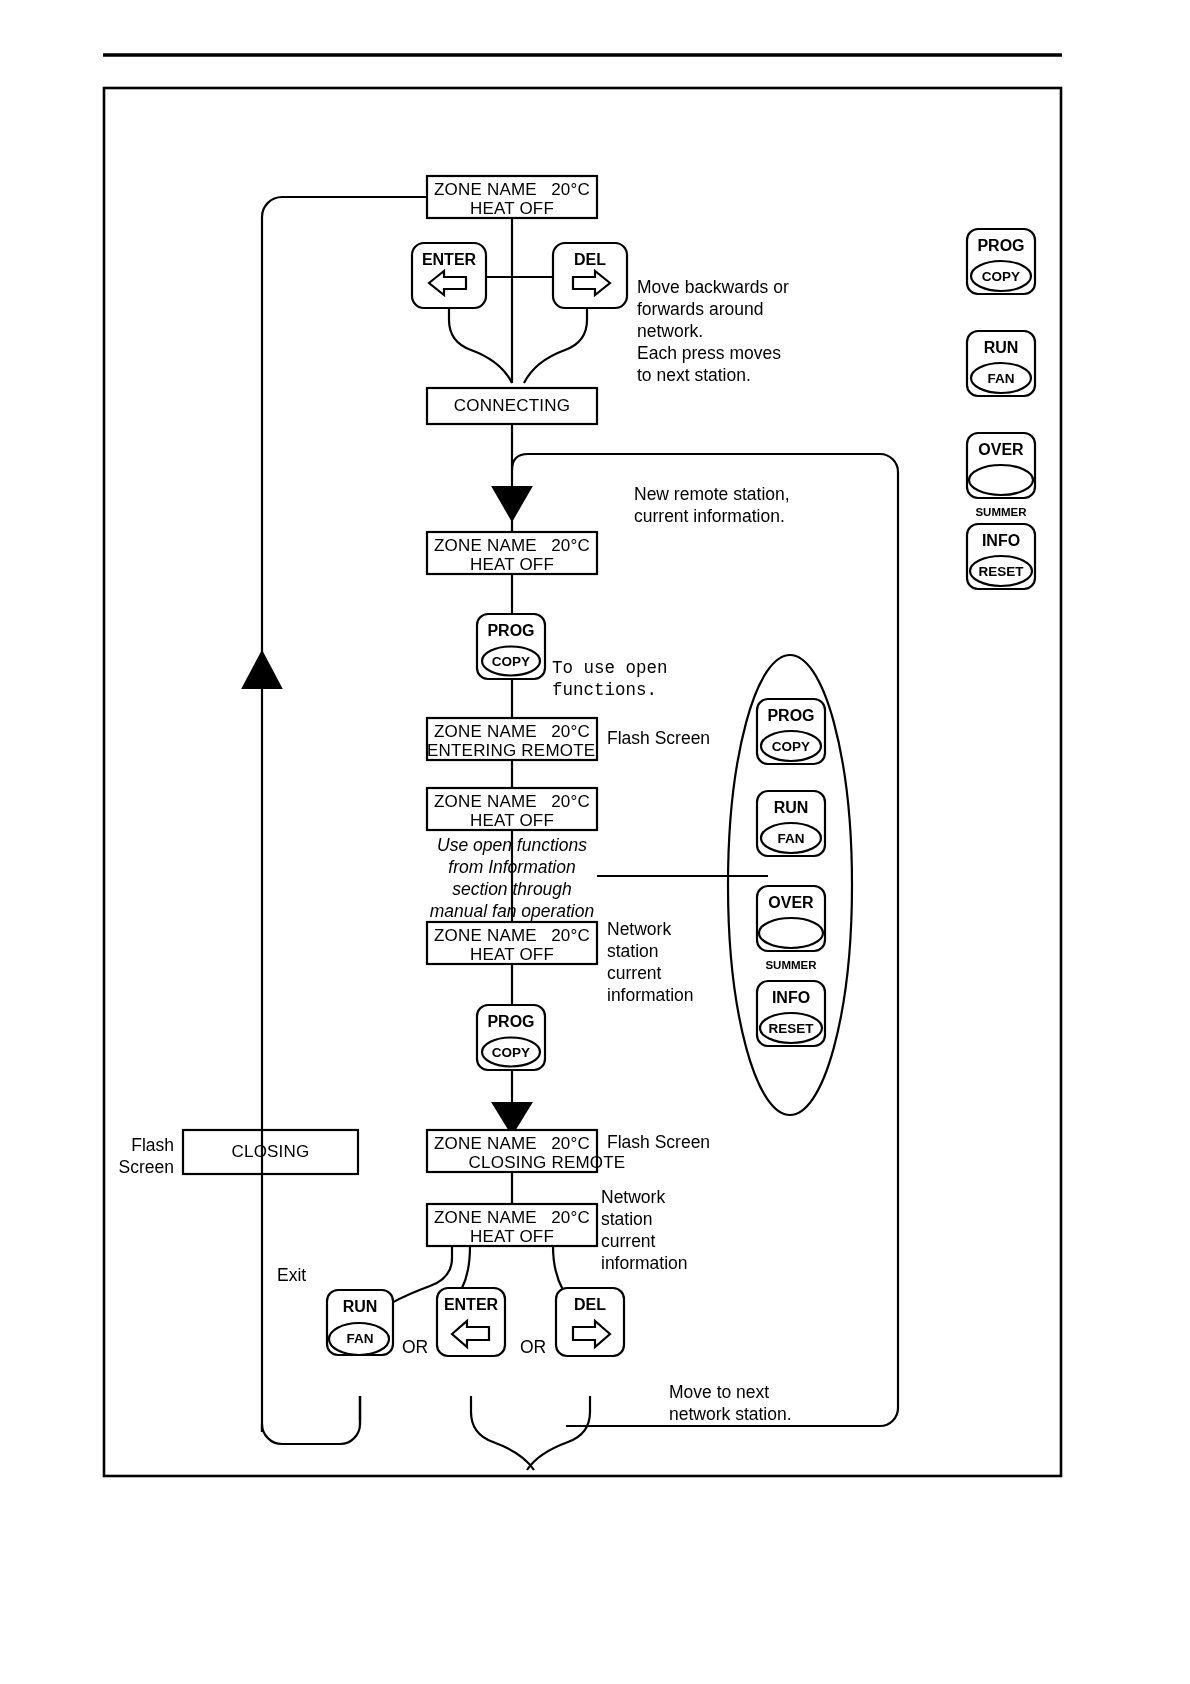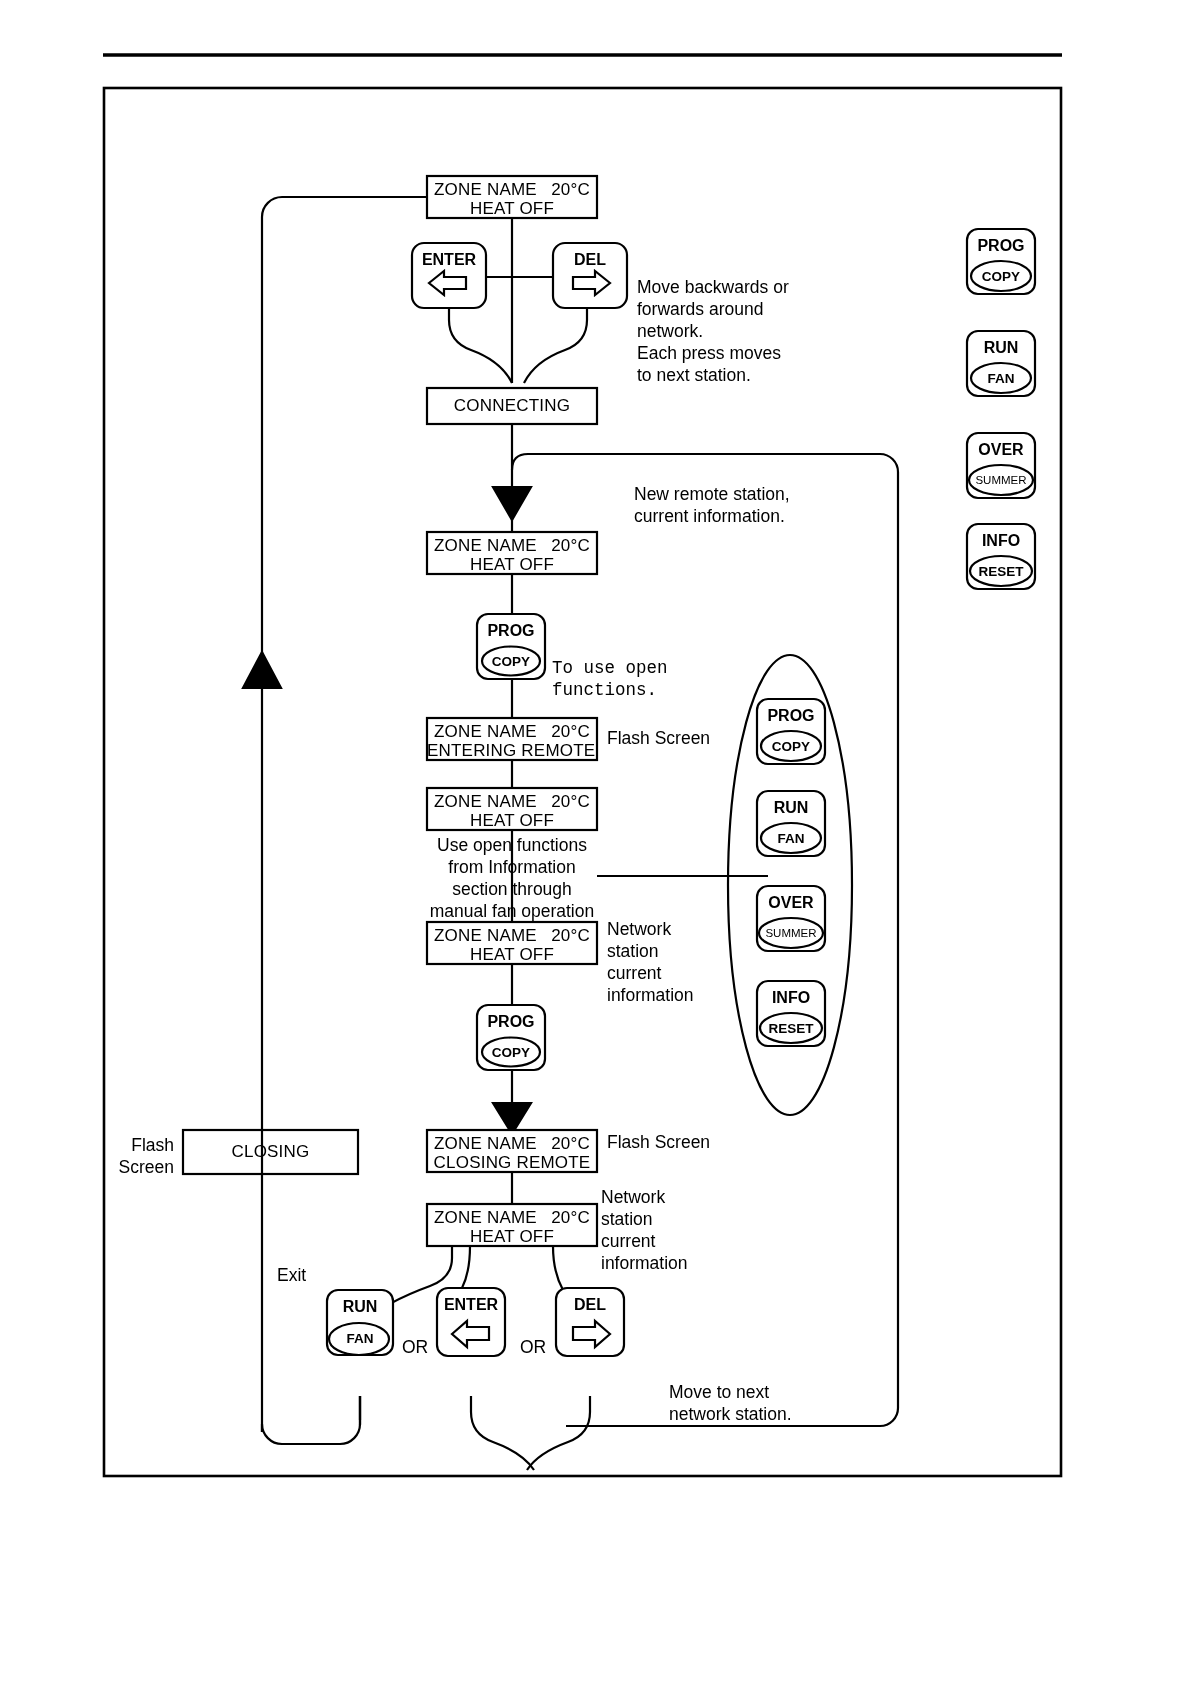--- a/index.html
+++ b/index.html
@@ -4,21 +4,21 @@
 <style>
   html,body{margin:0;padding:0;background:#fff;}
   body{font-family:"Liberation Sans",sans-serif;color:#000;}
   #page{position:relative;width:1190px;height:1684px;background:#fff;overflow:hidden;}
   #svgroot{position:absolute;left:0;top:0;width:1190px;height:1684px;}
   .txt{position:absolute;white-space:pre;font-family:"Liberation Sans",sans-serif;color:#000;}
   .note{font-size:17.5px;line-height:22px;}
   .lcd{font-size:17px;letter-spacing:0.2px;}
   .btnlbl{font-weight:bold;font-size:16px;}
   .btnlbl-sm{font-weight:bold;font-size:13.5px;}
-  .btnlbl-xs{font-weight:normal;font-size:11.5px;}
+  .btnlbl-xs{font-weight:bold;font-size:11.5px;margin-top:32px;}
   .center{text-align:center;}
   .right{text-align:right;}
 </style>
 </head>
 <body>
 
 <div id="page">
 
   <svg id="svgroot" viewBox="0 0 1190 1684">
     <g fill="none" stroke="#000" stroke-width="2.2" stroke-linecap="butt">
@@ -137,21 +137,21 @@
   <div class="txt note" style="left:637px;top:240px;margin-top:36px;">Move backwards or
 forwards around
 network.
 Each press moves
 to next station.</div>
   <div class="txt note" style="left:634px;top:483px;">New remote station,
 current information.</div>
   <div class="txt note" style="left:552px;top:657px;font-family:Liberation Mono, monospace;">To use open
 functions.</div>
   <div class="txt note" style="left:607px;top:727px;">Flash Screen</div>
-  <div class="txt note center" style="left:417px;top:834px;width:190px;">Use open functions
+  <div class="txt note center" style="left:417px;top:834px;width:190px;font-style:italic;">Use open functions
 from Information
 section through
 manual fan operation</div>
   <div class="txt note" style="left:607px;top:918px;">Network
 station
 current
 information</div>
   <div class="txt note right" style="left:108px;top:1134px;width:66px;">Flash
 Screen</div>
   <div class="txt note" style="left:607px;top:1131px;">Flash Screen</div>
@@ -195,21 +195,21 @@
     <div class="txt lcd" style="left:434px;top:926px;">ZONE NAME</div>
     <div class="txt lcd right" style="left:500px;top:926px;width:90px;">20°C</div>
     <div class="txt lcd center" style="left:427px;top:945px;width:170px;">HEAT OFF</div>
   </div>
 
   <div class="txt lcd center" style="left:183px;top:1142px;width:175px;">CLOSING</div>
 
   <div>
     <div class="txt lcd" style="left:434px;top:1134px;">ZONE NAME</div>
     <div class="txt lcd right" style="left:500px;top:1134px;width:90px;">20°C</div>
-    <div class="txt lcd center" style="left:427px;top:1153px;width:170px;">CLOSING REMOTE</div>
+    <div class="txt lcd center" style="left:427px;top:1153px;width:170px;padding-left:35px;">CLOSING REMOTE</div>
   </div>
 
   <div>
     <div class="txt lcd" style="left:434px;top:1208px;">ZONE NAME</div>
     <div class="txt lcd right" style="left:500px;top:1208px;width:90px;">20°C</div>
     <div class="txt lcd center" style="left:427px;top:1227px;width:170px;">HEAT OFF</div>
   </div>
 
   <div class="txt btnlbl center" style="left:412px;top:251px;width:74px;">ENTER</div>
   <div class="txt btnlbl center" style="left:553px;top:251px;width:74px;">DEL</div>

